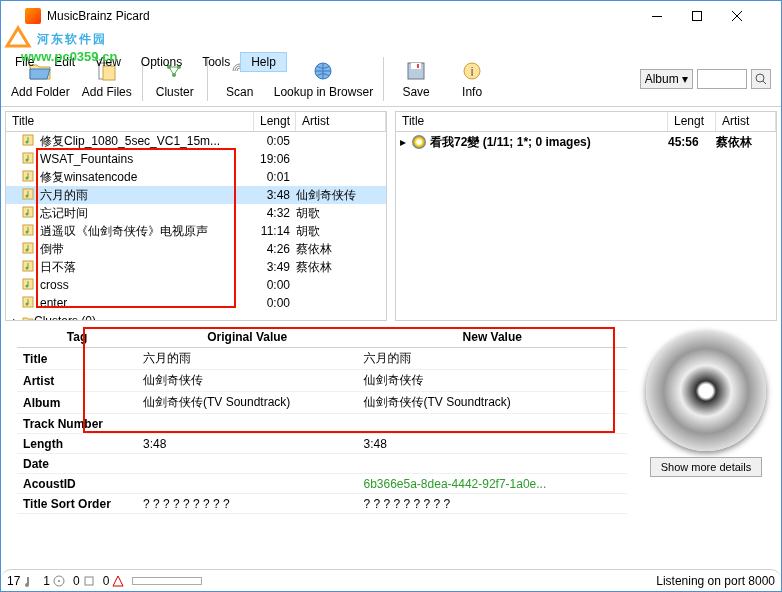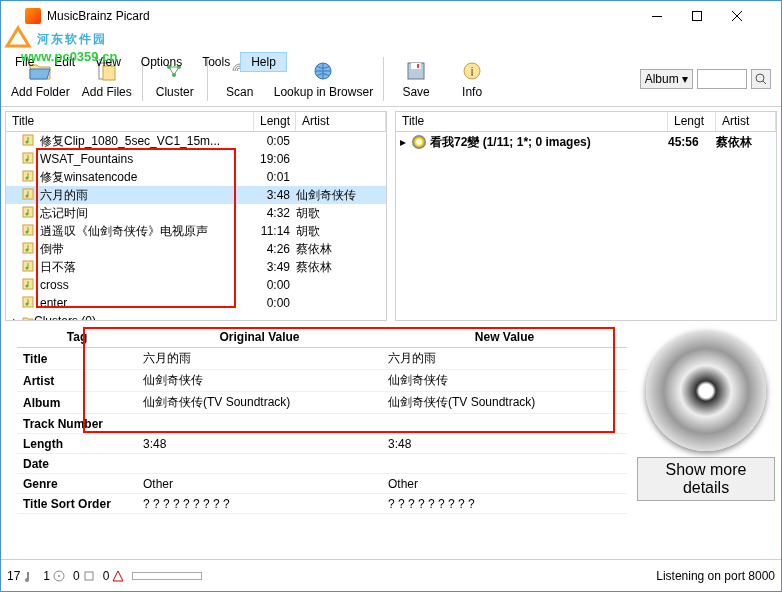--- a/index.html
+++ b/index.html
@@ -50,25 +50,25 @@
 .tag-table { width: 100%; border-collapse: collapse; }
 .tag-table th { font-weight: bold; text-align: center; padding: 3px; border-bottom: 1px solid #d0d0d0; }
 .tag-table td { padding: 2px 6px; border-bottom: 1px solid #f0f0f0; height: 20px; }
 .tag-table .lbl { font-weight: bold; width: 120px; }
 .tag-redbox { position: absolute; border: 2px solid #e10; pointer-events: none; }
 
 .detail-pane { display: flex; }
 .detail-left { flex: 1; padding-left: 12px; }
 .detail-right { width: 150px; padding: 6px; display: flex; flex-direction: column; align-items: center; gap: 6px; }
 .cd-art { width: 120px; height: 120px; background: radial-gradient(circle, #fff 8%, #333 12%, #eee 30%, #999 50%, #ddd 70%, #888 90%); border-radius: 50%; box-shadow: 0 2px 6px rgba(0,0,0,0.5); }
-.show-more { border: 1px solid #aaa; padding: 3px 10px; background: #f0f0f0; cursor: pointer; font-size: 16px; }
+.show-more { border: 1px solid #aaa; padding: 3px 10px; background: #f0f0f0; cursor: pointer; font-size: 11px; }
 
 .green { color: #2a9c2a; }
 
-.statusbar { position: absolute; bottom: 0; left: 0; right: 0; height: 32px; border-top: 1px solid #d0d0d0; display: flex; align-items: center; padding: 0 6px; gap: 8px; }
+.statusbar { position: absolute; bottom: 0; left: 0; right: 0; height: 22px; border-top: 1px solid #d0d0d0; display: flex; align-items: center; padding: 0 6px; gap: 8px; border-radius: 10px; }
 .statusbar .seg { display: flex; align-items: center; gap: 3px; }
 .st-icon { width: 12px; height: 12px; display: inline-block; }
 .statusbar .listen { margin-left: auto; }
 
 svg { display: block; }
 </style>
 </head>
 <body>
 
 <div class="titlebar">
@@ -382,23 +382,23 @@
               <td class="lbl">Length</td>
               <td>3:48</td>
               <td class="">3:48</td>
             </tr>
             <tr>
               <td class="lbl">Date</td>
               <td></td>
               <td class=""></td>
             </tr>
             <tr>
-              <td class="lbl">Genre</td>
-              <td>Other</td>
-              <td class="">Other</td>
+              <td class="lbl">AcoustID</td>
+              <td></td>
+              <td class="green">6b366e5a-8dea-4442-92f7-1a0e...</td>
             </tr>
             <tr>
               <td class="lbl">Title Sort Order</td>
               <td>? ? ? ? ? ? ? ? ?</td>
               <td class="">? ? ? ? ? ? ? ? ?</td>
             </tr>
           </tbody>
       </table>
       <div class="tag-redbox" style="top:0; left:66px; width:532px; height:106px;"></div>
     </div>

